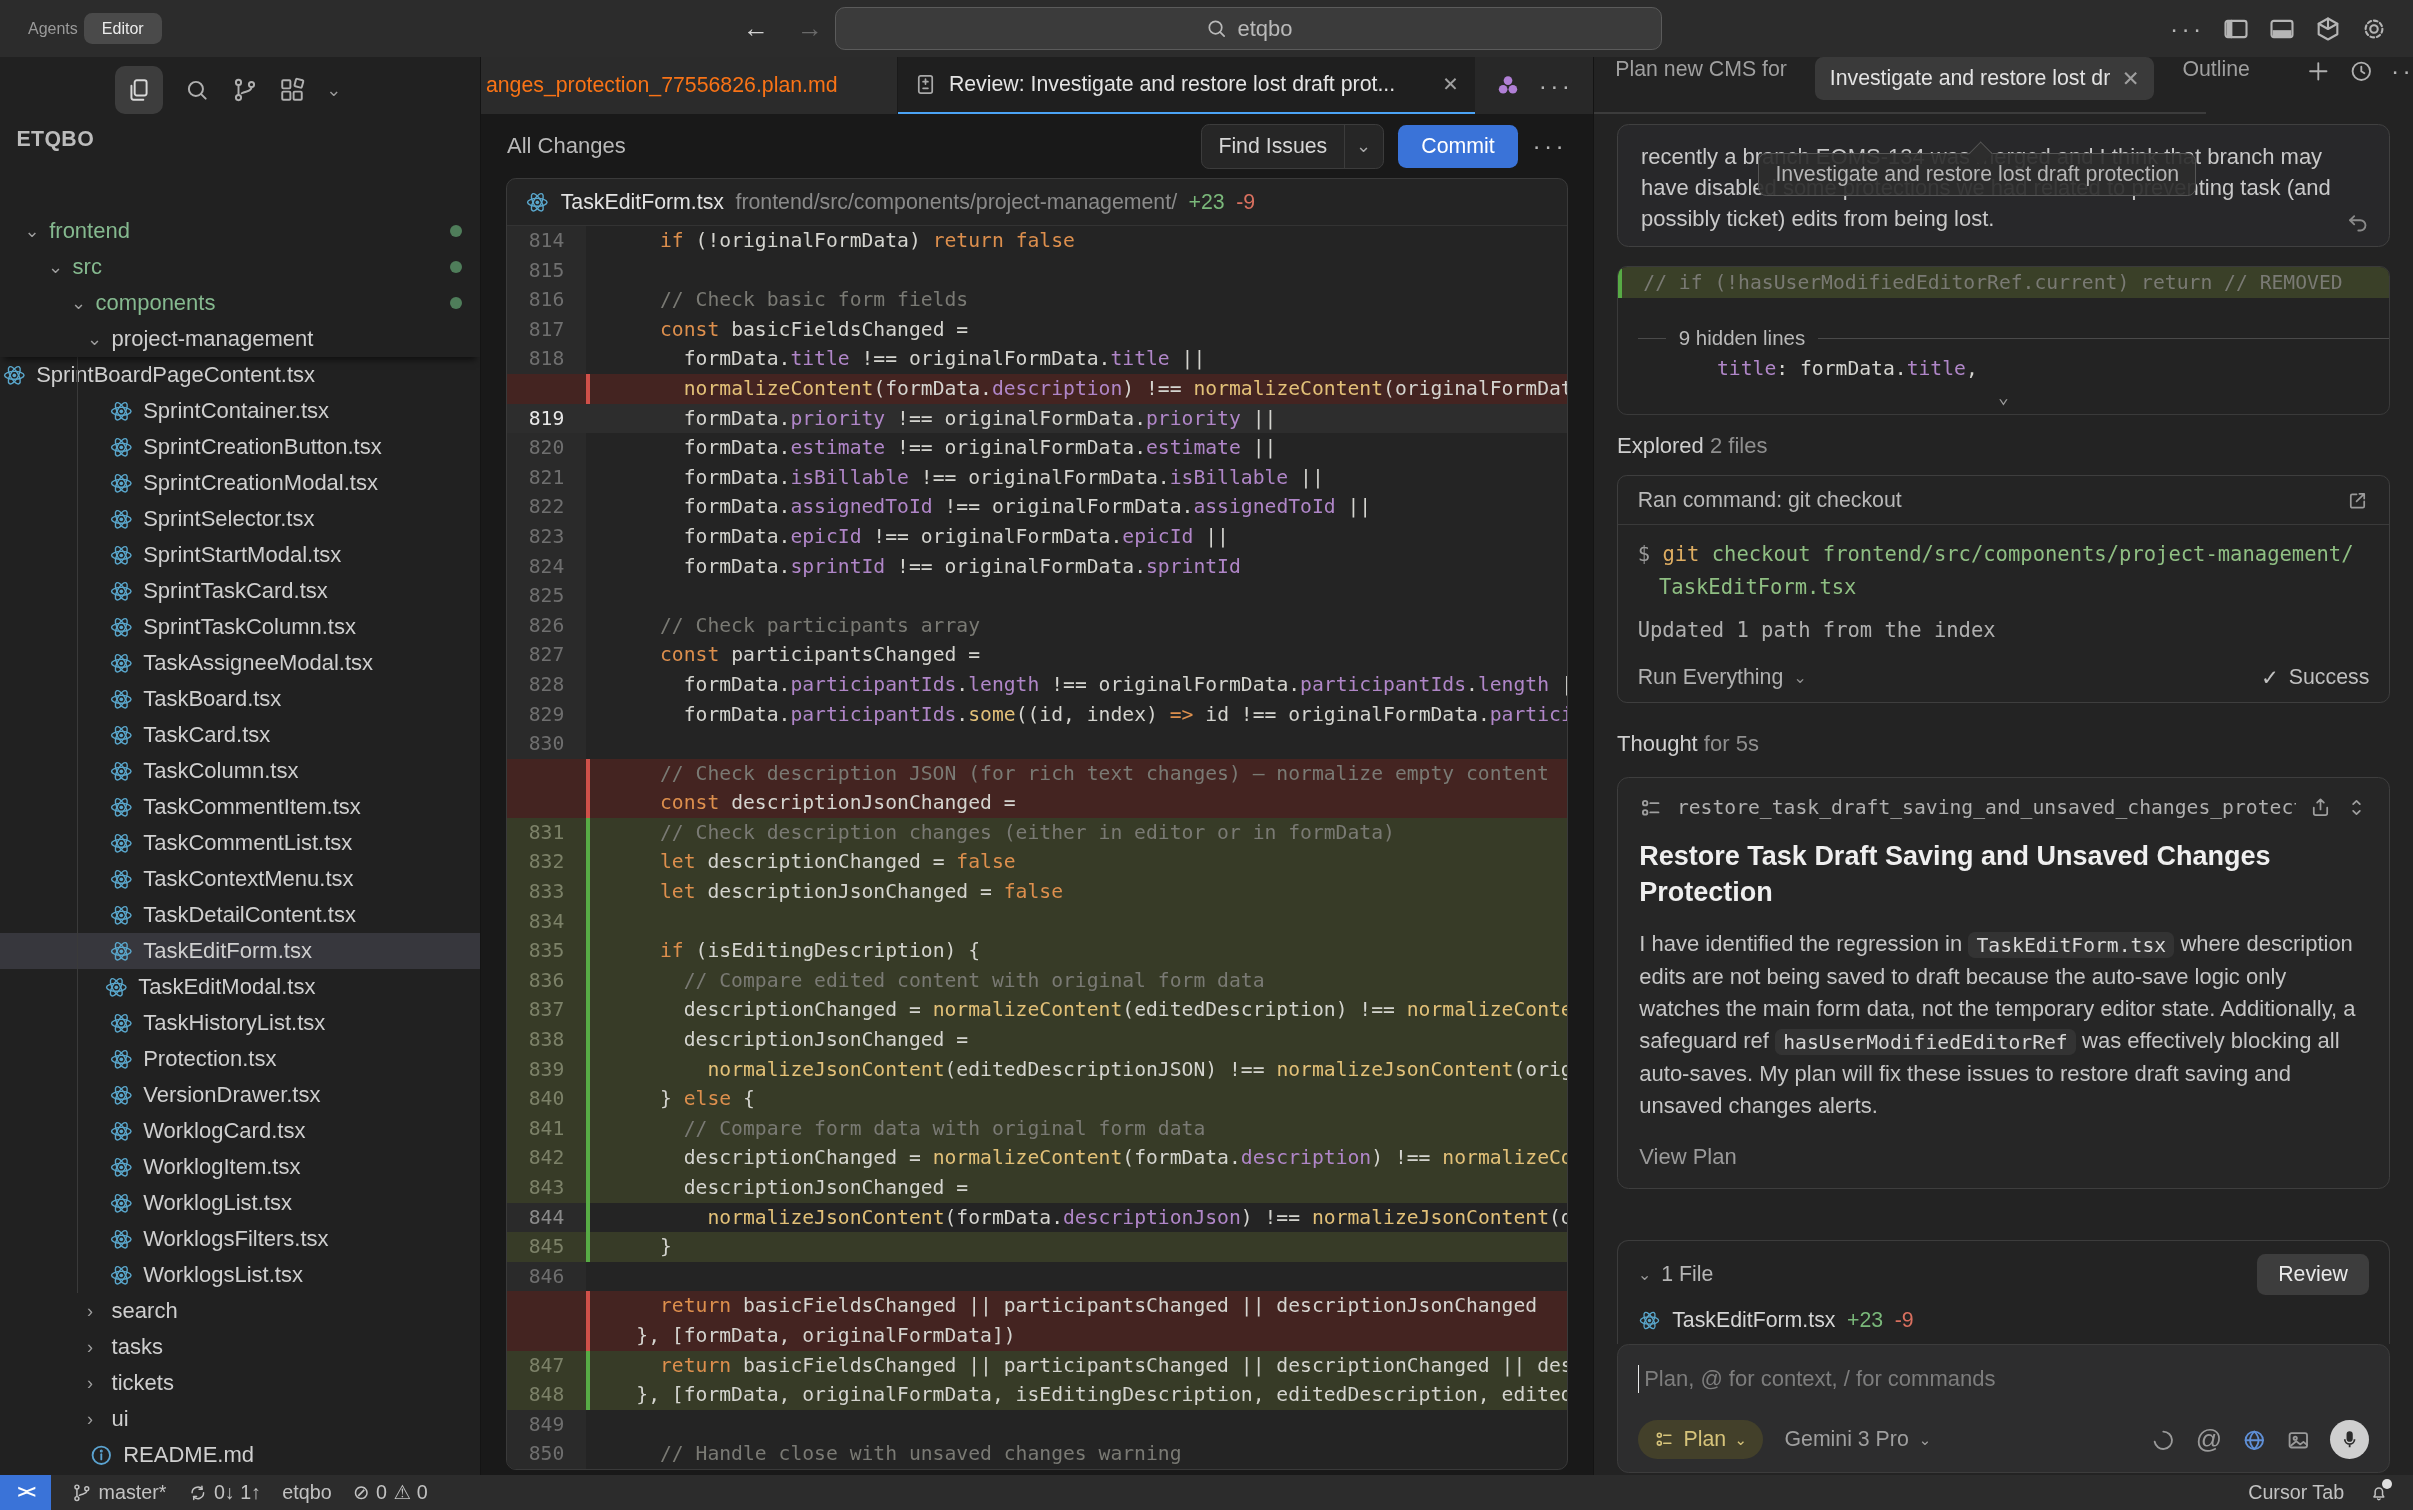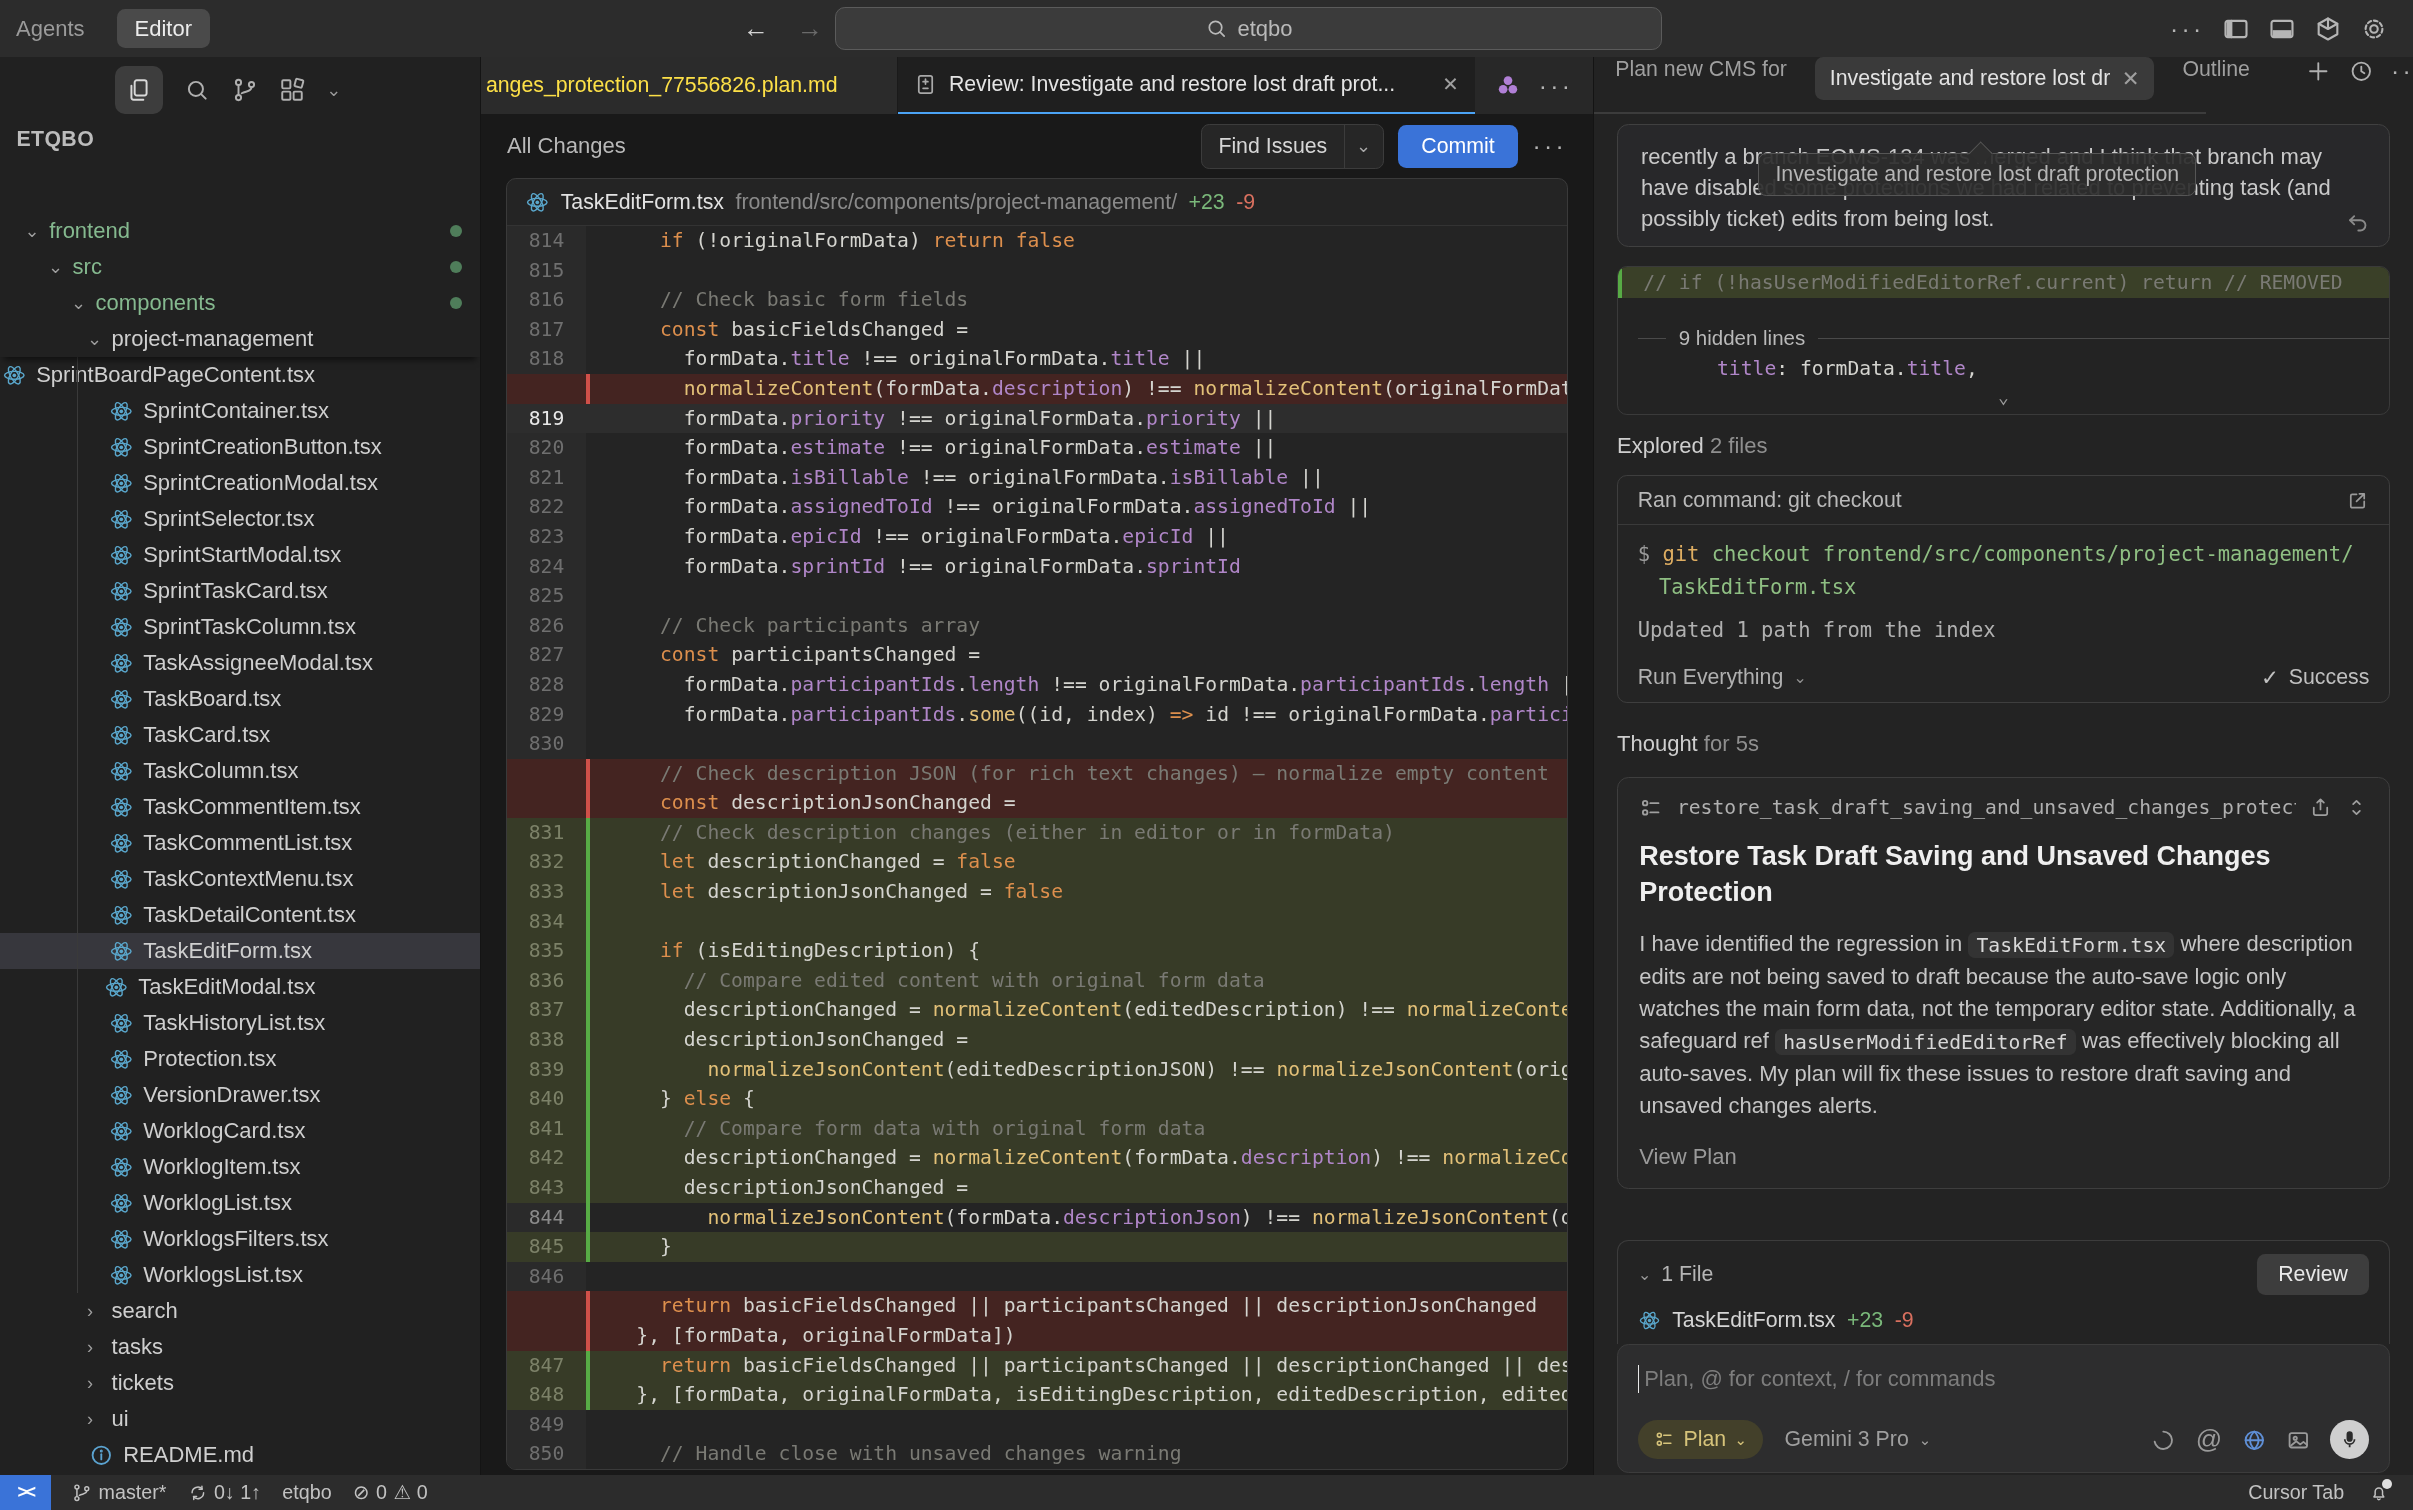--- a/index.html
+++ b/index.html
@@ -3,21 +3,21 @@
 <meta charset="utf-8">
 <style>
   html,body{margin:0;padding:0;background:#111;}
   .app{position:relative;width:2413px;height:1510px;background:#191919;overflow:hidden;
        font-family:"Liberation Sans",sans-serif;color:#cccccc;-webkit-font-smoothing:antialiased;}
   .i svg{width:1em;height:1em;display:block;}
   .i{display:inline-flex;align-items:center;justify-content:center;}
 
   
   .titlebar{position:absolute;top:0;left:0;right:0;height:57px;background:#2c2c2c;display:flex;align-items:center;z-index:30;}
-  .tb-left{display:flex;align-items:center;gap:32px;padding-left:16px;font-size:22px;}
+  .tb-left{display:flex;align-items:center;gap:6px;padding-left:28px;font-size:16px;}
   .tb-agents{color:#9a9a9a;}
   .tb-editor{background:#4a4a4a;color:#ececec;border-radius:8.2px;padding:6.6px 18px;}
   .tb-nav{position:absolute;left:743px;top:0;height:57px;display:flex;align-items:center;gap:28px;font-size:26px;}
   .tb-back{color:#d2d2d2;}.tb-fwd{color:#6a6a6a;}
   .tb-search{position:absolute;left:835px;top:7.4px;width:825px;height:41px;background:#3b3b3b;border:0.8px solid #5b5b5b;
              border-radius:9.9px;display:flex;align-items:center;justify-content:center;gap:9.9px;color:#b9b9b9;font-size:22px;}
   .tb-icons{position:absolute;right:24.6px;top:0;height:57px;display:flex;align-items:center;gap:18px;color:#b5b5b5;font-size:28px;}
   .dots{letter-spacing:3.3px;color:#b5b5b5;font-size:24.6px;}
 
   
@@ -38,21 +38,21 @@
   .trow .lbl{white-space:nowrap;}
   .trow .lbl.green{color:#85b98f;}
   .trow .dot{position:absolute;right:18px;width:12.3px;height:12.3px;border-radius:50%;background:#4f7d5a;}
   .trow.guide::before{content:"";position:absolute;left:77px;top:0;bottom:0;width:0.8px;background:#3a3a3a;}
   .trow.shadow{box-shadow:0 6.6px 6.6px -4.1px rgba(0,0,0,.55);z-index:2;}
   .react-c{color:#5aa7cc;} .info-c{color:#5ba3d0;}
 
   
   .tabs{height:57px;background:#282828;display:flex;align-items:stretch;flex:none;}
   .tab1{width:438px;background:#2b2b2b;border-right:0.8px solid #1a1a1a;display:flex;align-items:center;overflow:hidden;
-        color:#fde047;font-size:21.3px;white-space:nowrap;padding-left:4.9px;}
+        color:#f97316;font-size:21.3px;white-space:nowrap;padding-left:4.9px;}
   .tab2{width:580px;background:#1f1f1f;border-bottom:2.5px solid #4ba3f5;display:flex;align-items:center;gap:11.5px;
         padding:0 16.4px;color:#e4e4e4;font-size:21.3px;white-space:nowrap;overflow:hidden;}
   .tab2 .close{color:#9f9f9f;font-size:19.7px;margin-left:auto;}
   .tab-right{display:flex;align-items:center;gap:18px;padding:0 19.7px;color:#b49ad2;}
   
   .toolbar{height:64px;display:flex;align-items:center;padding:0 26px;flex:none;}
   .tb-allchanges{color:#b9b9b9;font-size:22px;}
   .toolbar .spacer{flex:1;}
   .btn-find{display:flex;align-items:center;height:43px;background:#262626;border:0.8px solid #3c3c3c;border-radius:8.2px;
             color:#d6d6d6;font-size:21.3px;overflow:hidden;margin-right:14.8px;}

